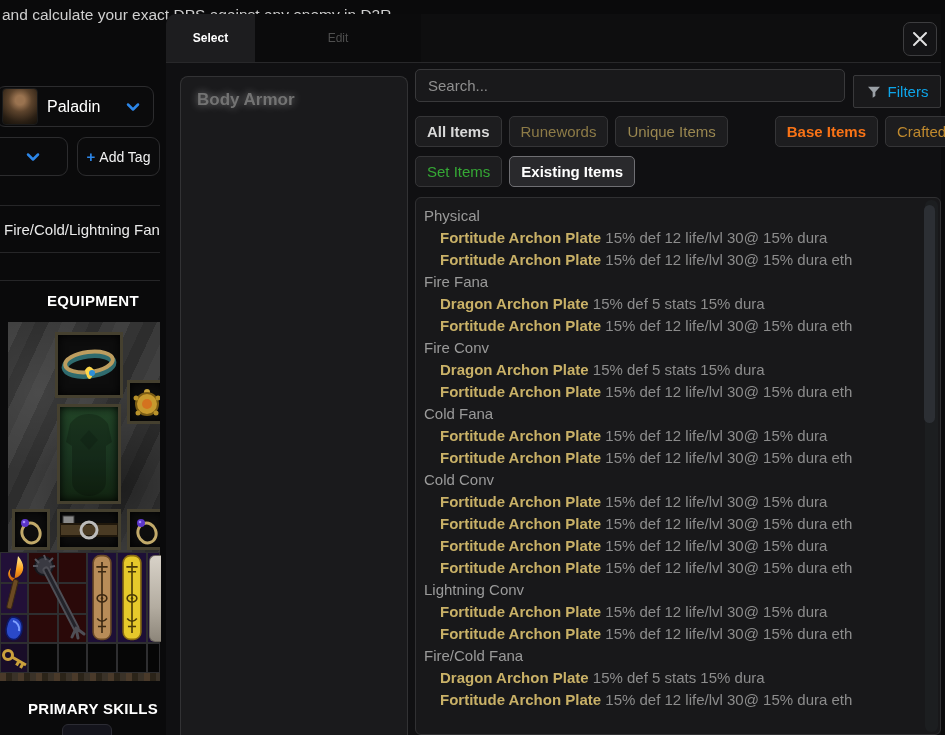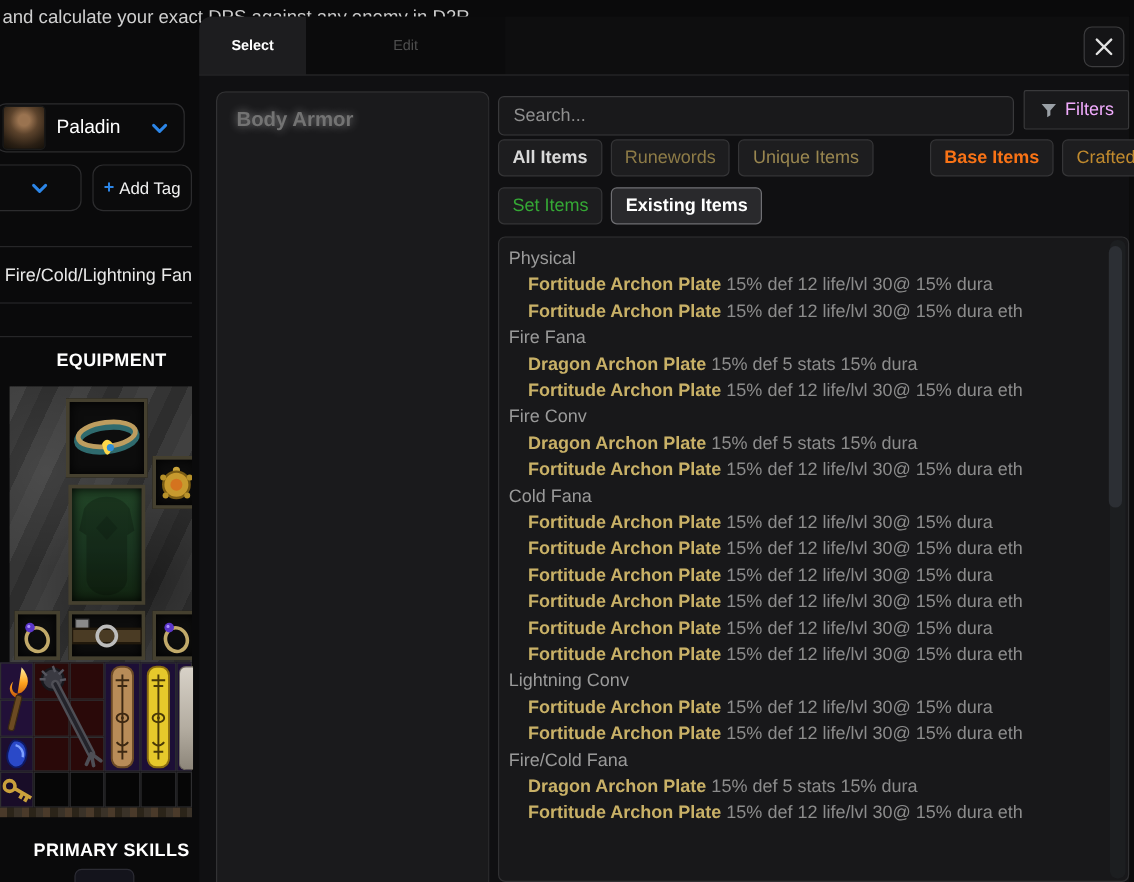--- a/index.html
+++ b/index.html
@@ -56,27 +56,27 @@
   .mdivider{position:absolute;left:0;top:48px;width:100%;height:1px;background:#28282a;}
   .close-btn{position:absolute;left:737px;top:8px;width:34px;height:34px;background:#141416;
              border:1px solid #3d3d3f;border-radius:7px;box-sizing:border-box;cursor:pointer;
              display:flex;align-items:center;justify-content:center;}
 
   .left-panel{position:absolute;left:14px;top:62px;width:228px;height:659px;background:#1a1a1c;
               border:1px solid #323234;border-bottom:none;border-radius:8px 8px 0 0;box-sizing:border-box;}
   .cat-title{padding:13px 16px;color:#737373;font-weight:700;font-size:17px;
              text-shadow:0 0 8px rgba(255,255,255,.45);cursor:pointer;}
 
-  .search{position:absolute;left:249px;top:66px;width:430px;height:33px;box-sizing:border-box;
+  .search{position:absolute;left:249px;top:55px;width:430px;height:33px;box-sizing:border-box;
           background:#19191b;border:1px solid #39393b;border-radius:5px;color:#cfcfcf;
           font-size:15px;padding:0 12px;font-family:"Liberation Sans",sans-serif;outline:none;}
   .search::placeholder{color:#8f8f8f;}
   .filters-btn{position:absolute;left:687px;top:61px;width:88px;height:33px;box-sizing:border-box;
                background:#19191b;border:1px solid #39393b;border-radius:2px;cursor:pointer;
-               display:flex;align-items:center;justify-content:center;gap:6px;color:#f0abfc;font-size:15px;}
+               display:flex;align-items:center;justify-content:center;gap:6px;color:#0ea5e9;font-size:15px;}
 
   .filter-rows{position:absolute;left:249px;top:102px;width:540px;}
   .filter-row{display:flex;gap:7px;margin-bottom:9px;}
   .filter-btn{height:31px;padding:0 11px;background:#1d1d1f;border:1px solid #353537;border-radius:5px;
               font-size:15px;display:inline-flex;align-items:center;cursor:pointer;white-space:nowrap;
               font-family:"Liberation Sans",sans-serif;}
   .filter-btn.bold{font-weight:700;}
   .filter-btn.selected{background:#29292c;border-color:#6f6f73;}
 
   .list-panel{position:absolute;left:249px;top:183px;width:526px;height:538px;background:#18181a;
@@ -283,20 +283,21 @@
           <div class="item-row"><span class="item-name">Fortitude Archon Plate</span><span class="item-stats"> 15% def 12 life/lvl 30@ 15% dura eth</span></div>
           <div class="group-header">Fire Fana</div>
           <div class="item-row"><span class="item-name">Dragon Archon Plate</span><span class="item-stats"> 15% def 5 stats 15% dura</span></div>
           <div class="item-row"><span class="item-name">Fortitude Archon Plate</span><span class="item-stats"> 15% def 12 life/lvl 30@ 15% dura eth</span></div>
           <div class="group-header">Fire Conv</div>
           <div class="item-row"><span class="item-name">Dragon Archon Plate</span><span class="item-stats"> 15% def 5 stats 15% dura</span></div>
           <div class="item-row"><span class="item-name">Fortitude Archon Plate</span><span class="item-stats"> 15% def 12 life/lvl 30@ 15% dura eth</span></div>
           <div class="group-header">Cold Fana</div>
           <div class="item-row"><span class="item-name">Fortitude Archon Plate</span><span class="item-stats"> 15% def 12 life/lvl 30@ 15% dura</span></div>
           <div class="item-row"><span class="item-name">Fortitude Archon Plate</span><span class="item-stats"> 15% def 12 life/lvl 30@ 15% dura eth</span></div>
+          <div class="group-header">Cold Conv</div>
           <div class="item-row"><span class="item-name">Fortitude Archon Plate</span><span class="item-stats"> 15% def 12 life/lvl 30@ 15% dura</span></div>
           <div class="item-row"><span class="item-name">Fortitude Archon Plate</span><span class="item-stats"> 15% def 12 life/lvl 30@ 15% dura eth</span></div>
           <div class="item-row"><span class="item-name">Fortitude Archon Plate</span><span class="item-stats"> 15% def 12 life/lvl 30@ 15% dura</span></div>
           <div class="item-row"><span class="item-name">Fortitude Archon Plate</span><span class="item-stats"> 15% def 12 life/lvl 30@ 15% dura eth</span></div>
           <div class="group-header">Lightning Conv</div>
           <div class="item-row"><span class="item-name">Fortitude Archon Plate</span><span class="item-stats"> 15% def 12 life/lvl 30@ 15% dura</span></div>
           <div class="item-row"><span class="item-name">Fortitude Archon Plate</span><span class="item-stats"> 15% def 12 life/lvl 30@ 15% dura eth</span></div>
           <div class="group-header">Fire/Cold Fana</div>
           <div class="item-row"><span class="item-name">Dragon Archon Plate</span><span class="item-stats"> 15% def 5 stats 15% dura</span></div>
           <div class="item-row"><span class="item-name">Fortitude Archon Plate</span><span class="item-stats"> 15% def 12 life/lvl 30@ 15% dura eth</span></div>

